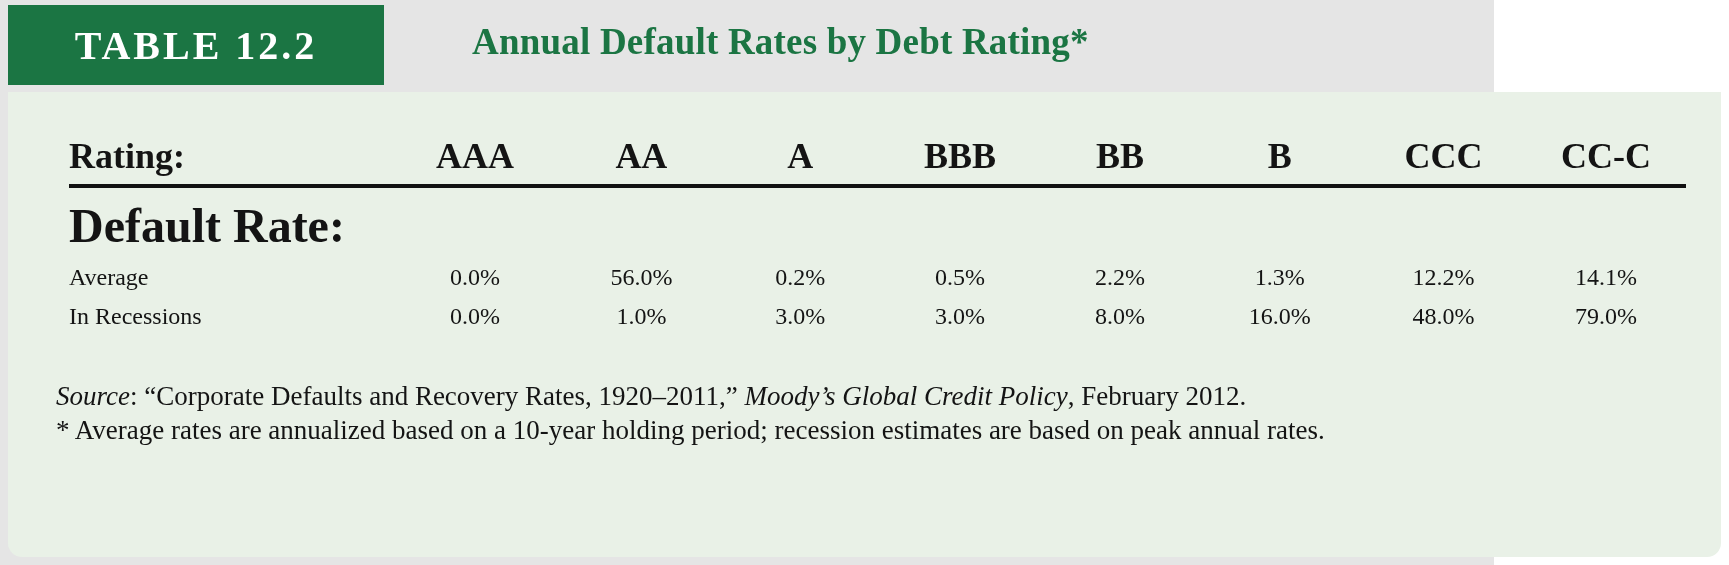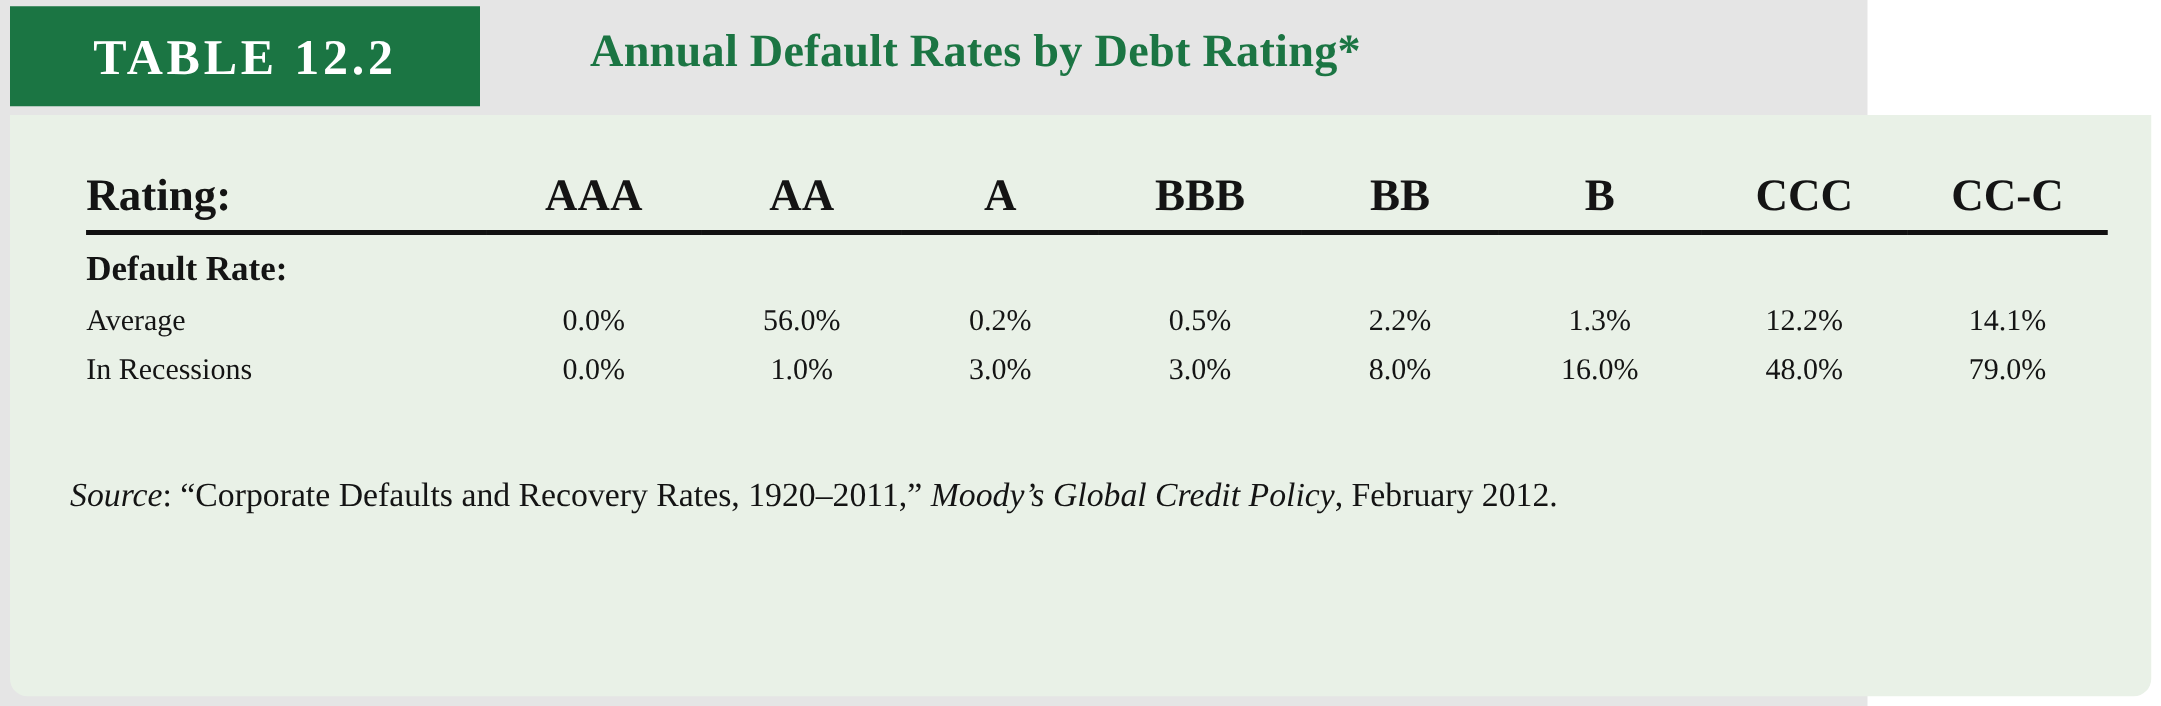--- a/index.html
+++ b/index.html
@@ -98,21 +98,21 @@
 
   tr.header-row th {
     font-weight: bold;
     font-size: 36px;
     padding-top: 4px;
     padding-bottom: 10px;
     border-bottom: 4px solid #111111;
   }
   tr.subhead-row td {
     font-weight: bold;
-    font-size: 28px;
+    font-size: 48px;
     padding-top: 14px;
     padding-bottom: 2px;
   }
   tr.data-row td {
     padding-top: 13px;
     padding-bottom: 2px;
   }
 
   
   .w-label { width: 300px; }
@@ -214,16 +214,17 @@
           <td class="col-val">8.0%</td>
           <td class="col-val">16.0%</td>
           <td class="col-val">48.0%</td>
           <td class="col-val">79.0%</td>
         </tr>
       </tbody>
     </table>
 
     <div class="notes">
       <div class="note-line note-source"><span class="it">Source</span><span>: “Corporate Defaults and Recovery Rates, 1920–2011,” </span><span class="it">Moody’s Global Credit Policy</span><span>, February 2012.</span></div>
+      <div class="note-line">* Average rates are annualized based on a 10-year holding period; recession estimates are based on peak annual rates.</div>
     </div>
 
   </div>
 </div>
 
 </body></html>

